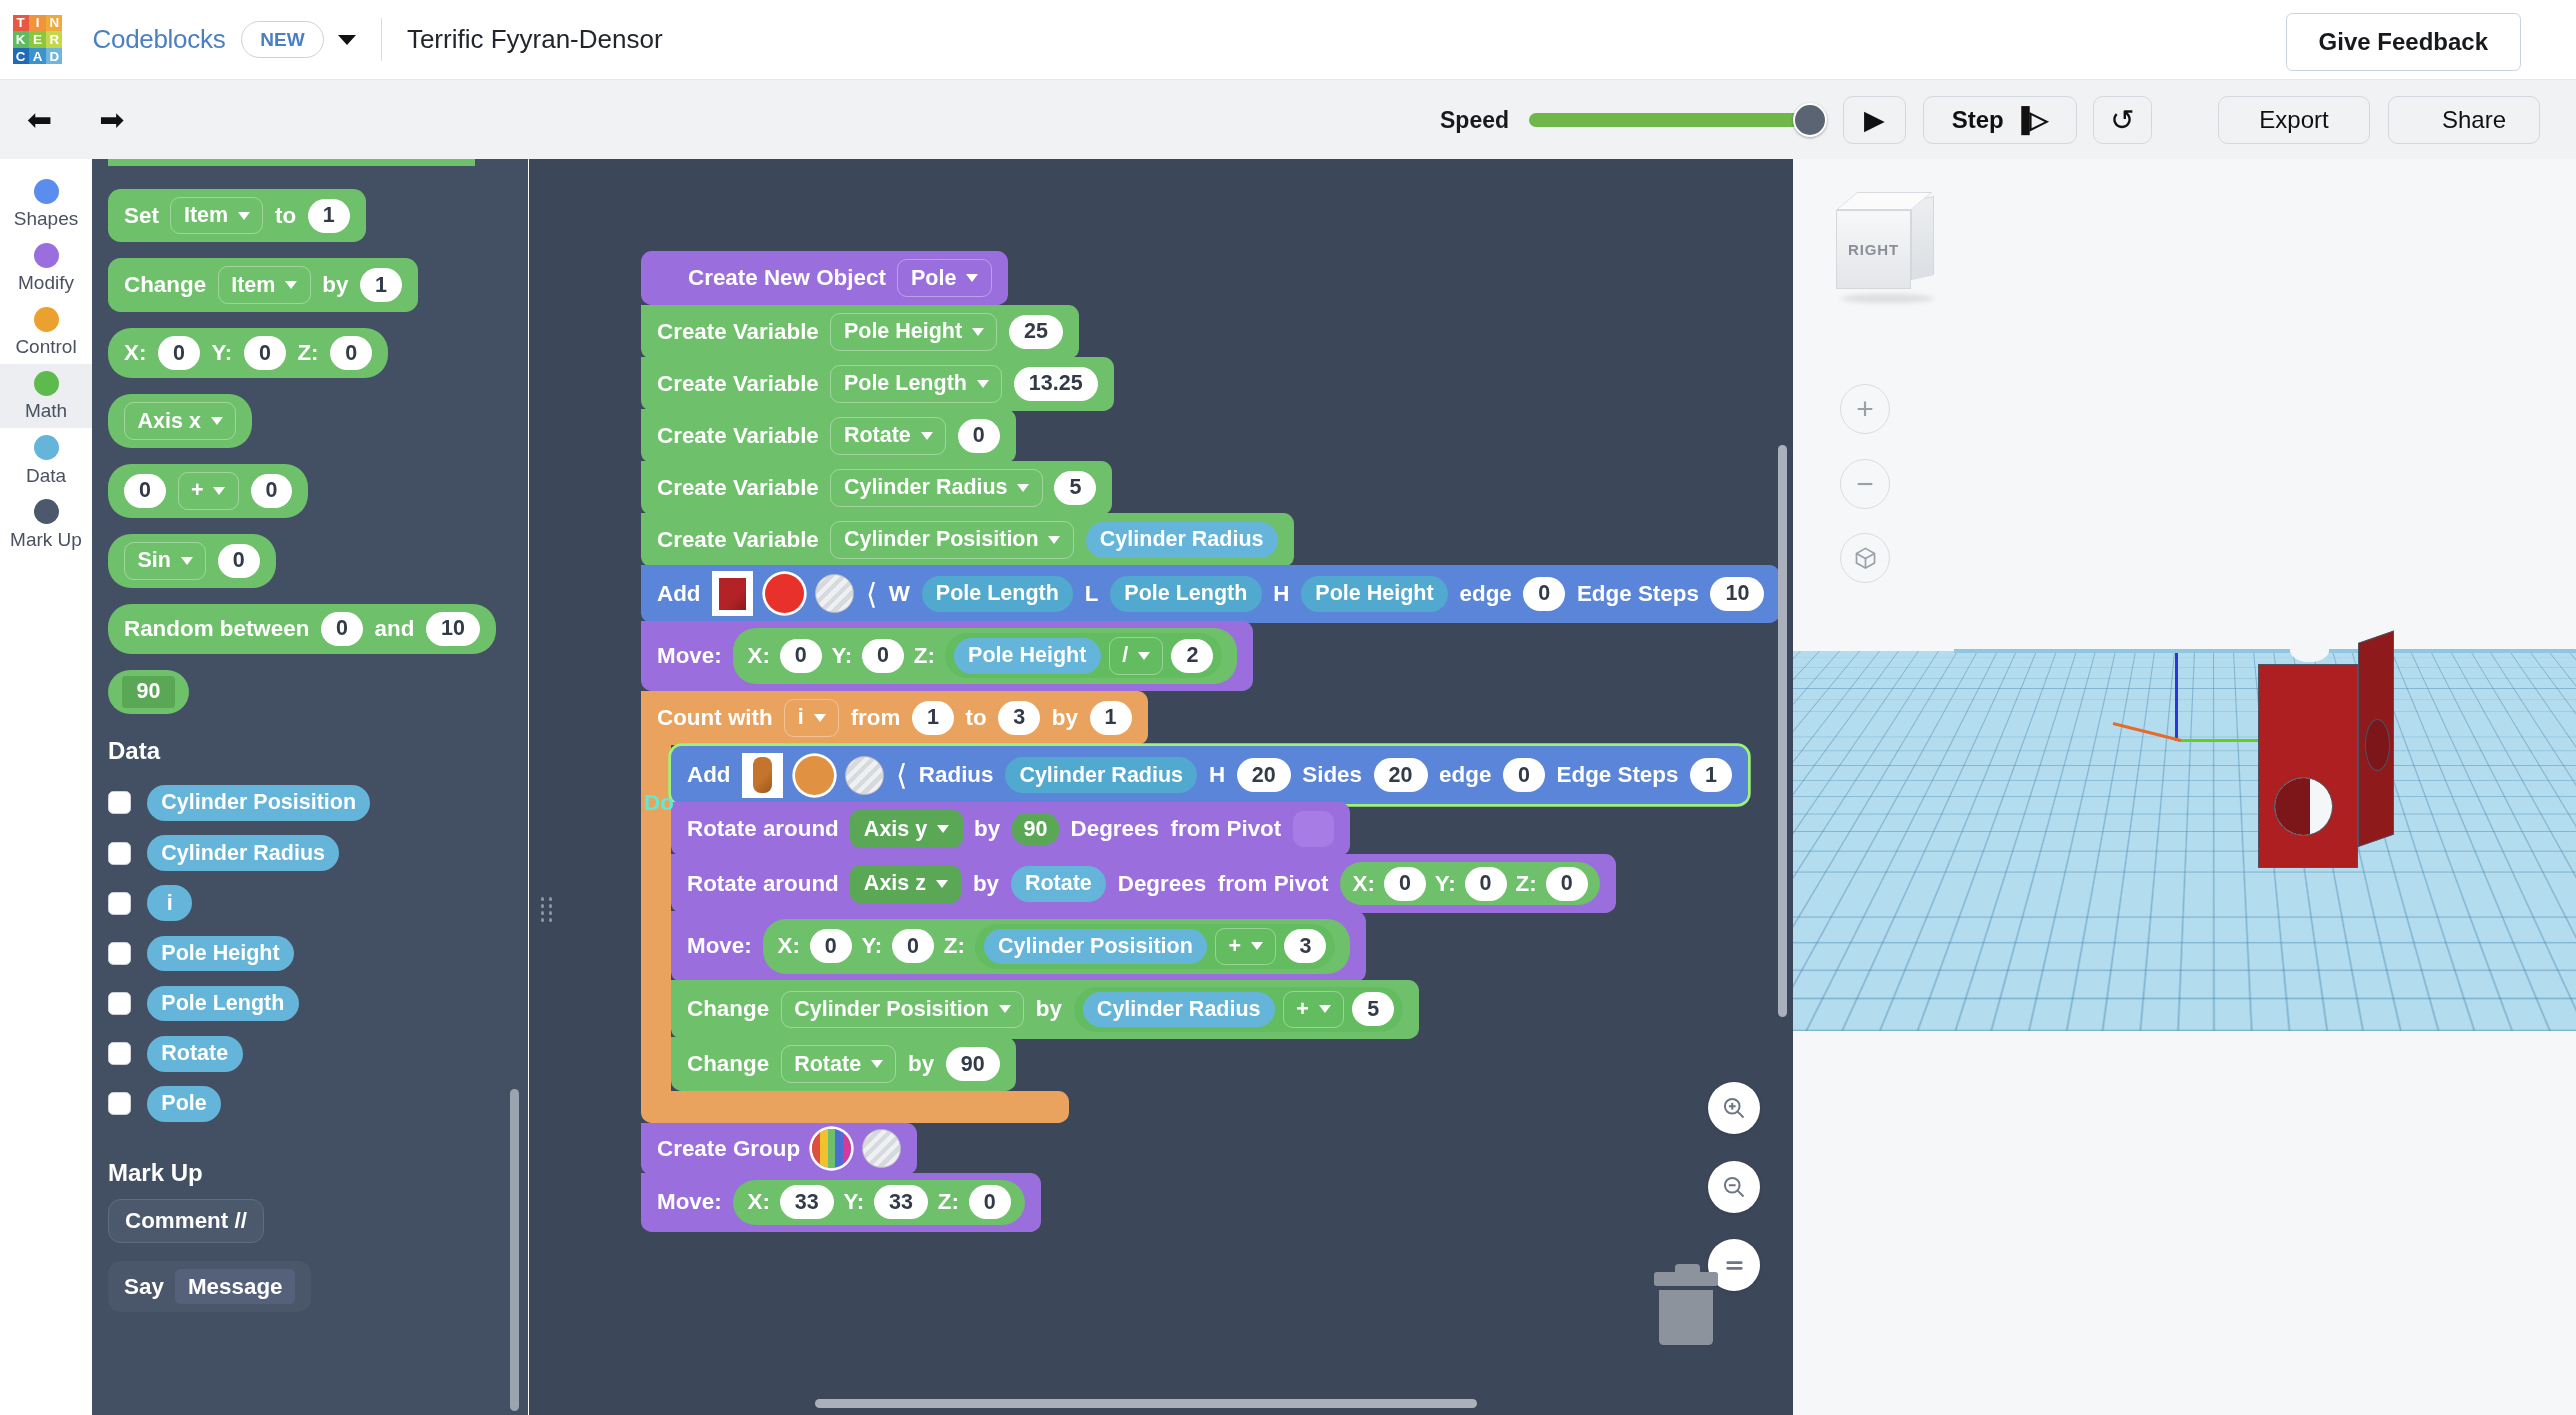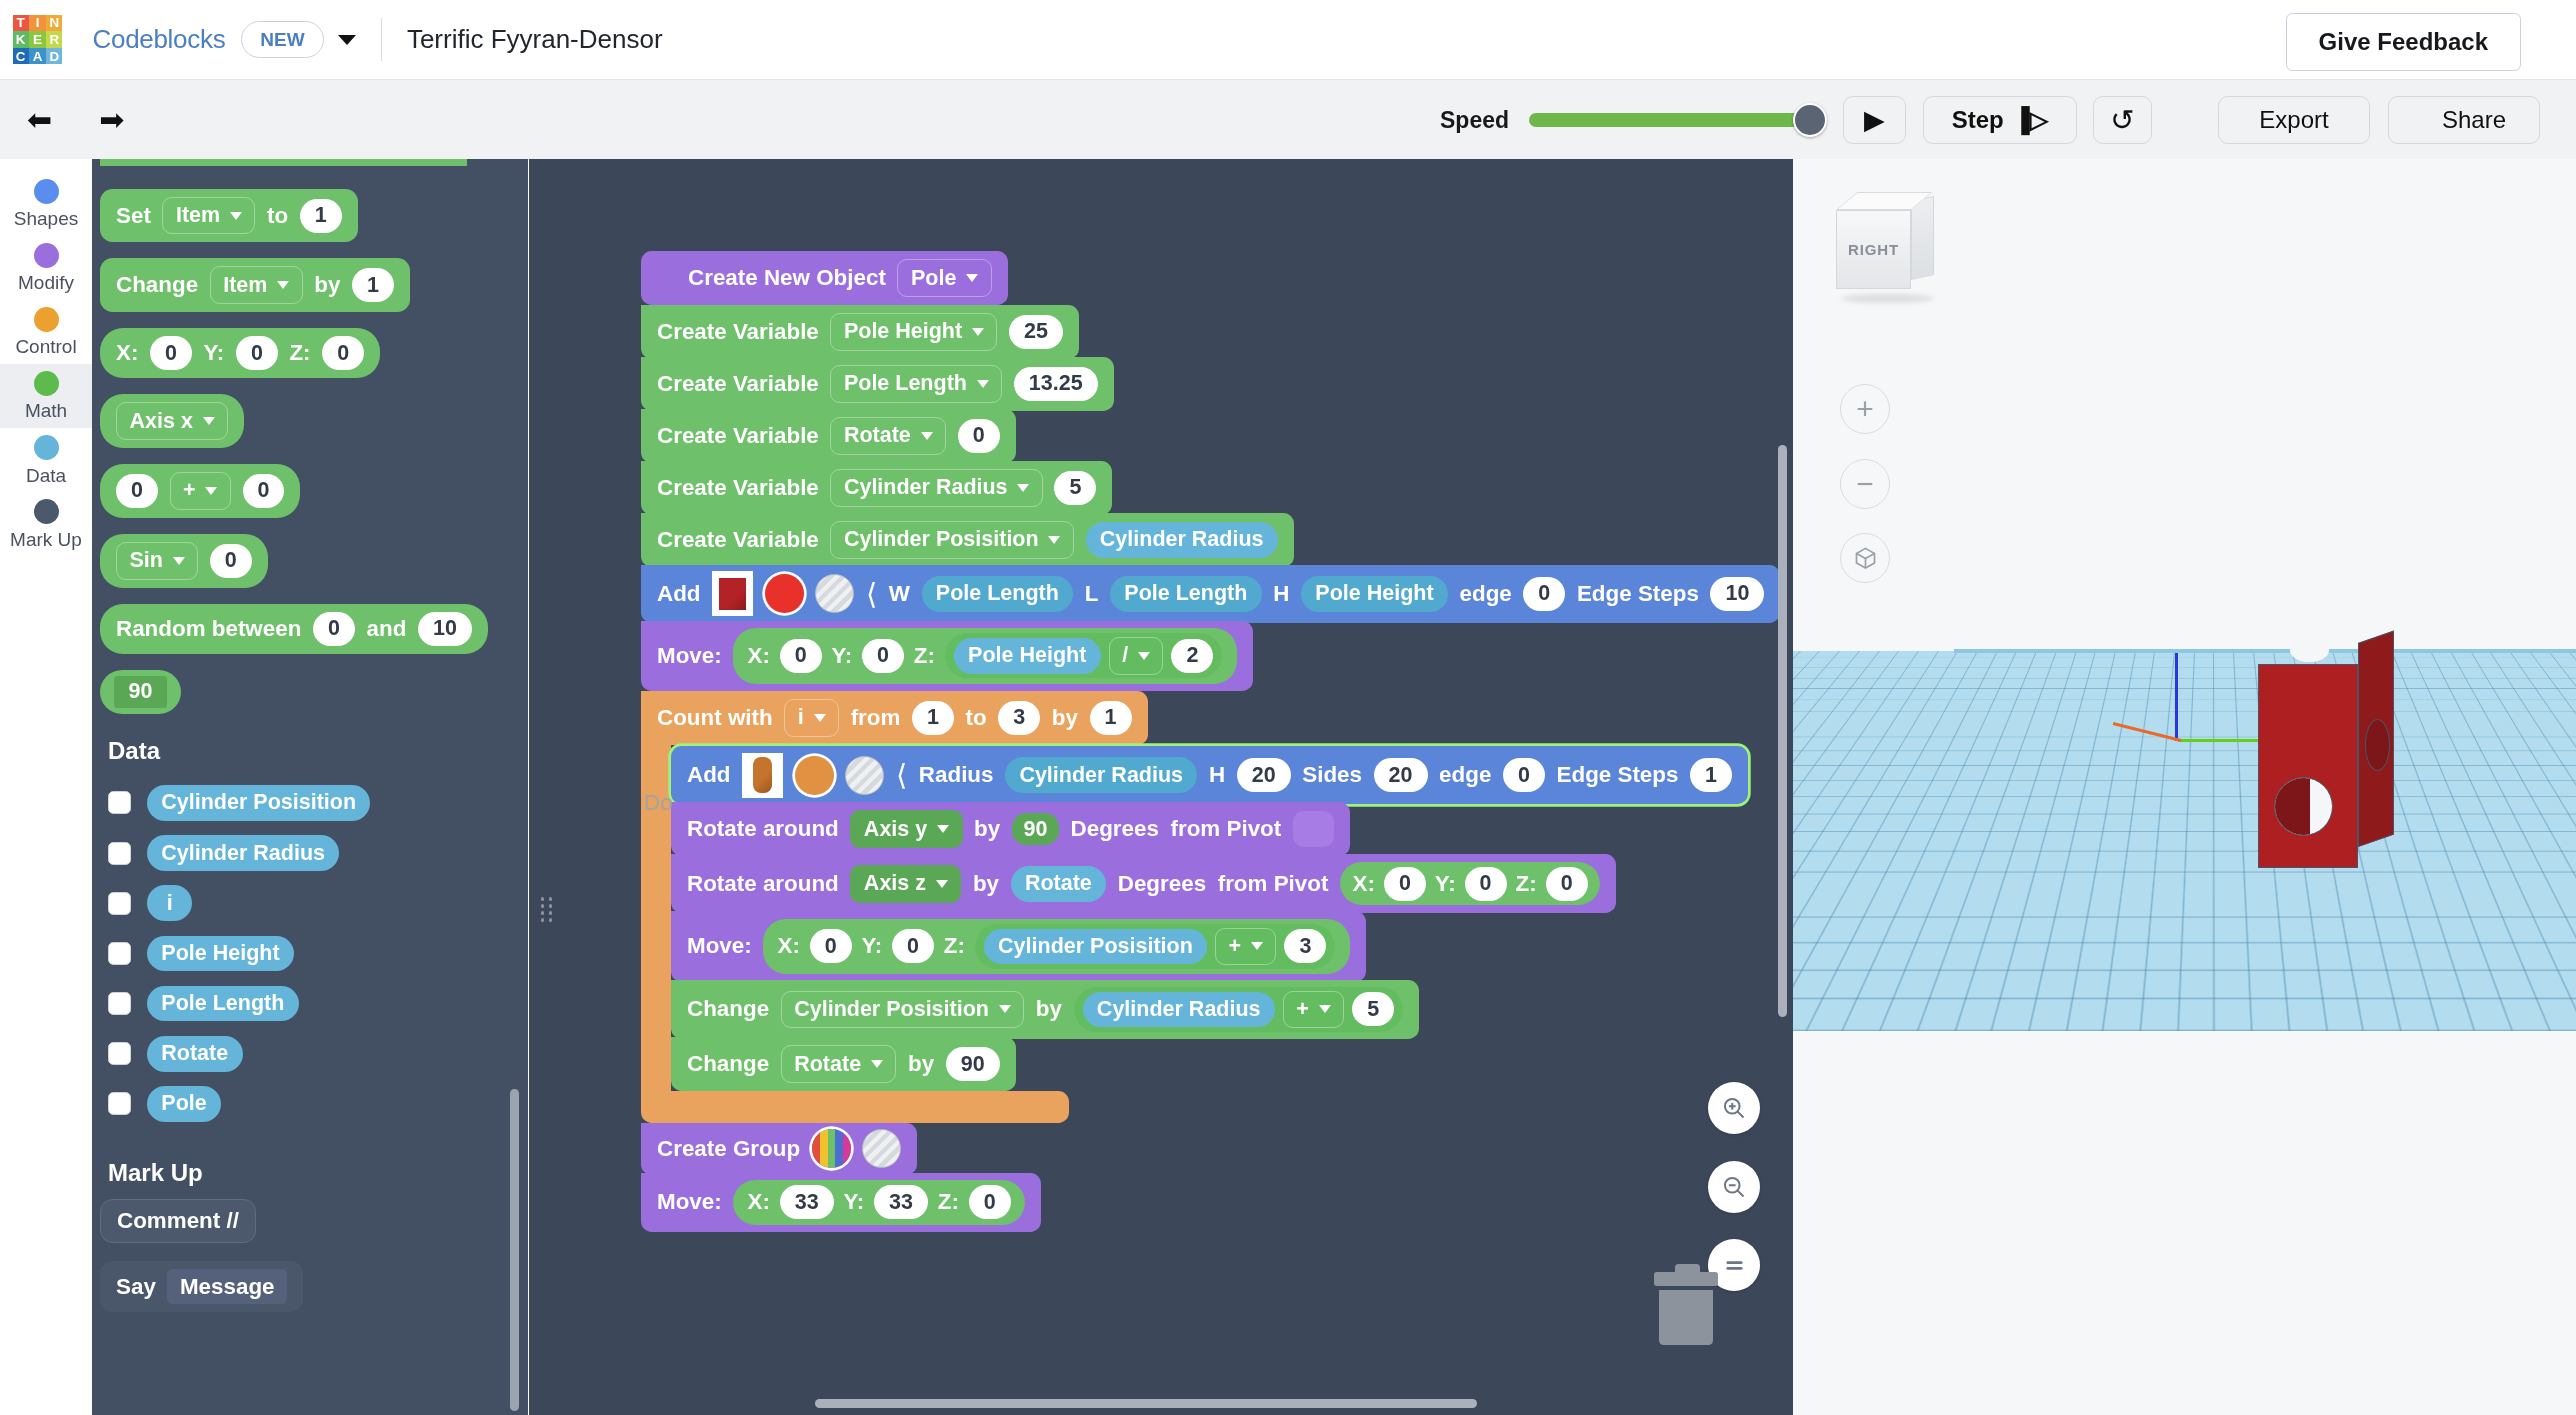--- a/index.html
+++ b/index.html
@@ -131,21 +131,21 @@
     font-size:21.5px; color:#fff; font-weight:bold;
   }
   .pill-var-dark { background:#52a9cf; }
   .pill-green-in { background:#5aa856; border-radius:8px; padding:3.6px 11.6px; font-size:21.5px; }
   .cdown {
     width:0;height:0;border-left:6.3px solid transparent;border-right:6.3px solid transparent;
     border-top:8px solid #fff; display:inline-block;
   }
 
   
-  .prow { margin: 0 0 0 8px; text-decoration: underline; }
+  .prow { margin: 0 0 0 16px; text-decoration: underline; }
   .sect-head { color:#fff; font-weight:bold; font-size:24px; margin:23px 0 12.5px 16px; }
   .var-row { display:flex; align-items:center; margin: 0 0 0 16px; padding: 7.2px 0; }
   .chk {
     width:23px;height:23px;border-radius:5.4px;background:#fff;margin-right:16px;
     border:0.9px solid #cfd4db;
   }
 
   
   .canvas {
     position:absolute; left:529px; top:159px; width:1265px; height:1256px;
@@ -179,21 +179,21 @@
   .loop-wrap { position:relative; }
   .loop-head { }
   .loop-body { margin-left:30px; padding:3.6px 0 0 0; position:relative; }
   .loop-left {
     position:absolute; left:-30px; top:0; bottom:0; width:30px; background:#eaa35e;
   }
   .loop-foot {
     width: 428px; height: 32px; background:#eaa35e; border-radius: 0 10.7px 10.7px 10.7px; position:relative;
   }
   .do-label {
-    position:absolute; left:-27px; top:45px; color:#a3a3a3; font-weight:normal; font-size:22.4px; z-index:3;
+    position:absolute; left:-27px; top:45px; color:#5eead4; font-weight:bold; font-size:22.4px; z-index:3;
   }
 
   
   .sw-box {
     width:41px;height:45px;background:#fff;display:flex;align-items:center;justify-content:center;
   }
   .sw-solid { width:39px; height:39px; border-radius:50%; }
   .sw-hole {
     width:39px;height:39px;border-radius:50%;
     background: repeating-linear-gradient(135deg,#d6d9de 0 4.5px,#eef0f2 4.5px 9px);

